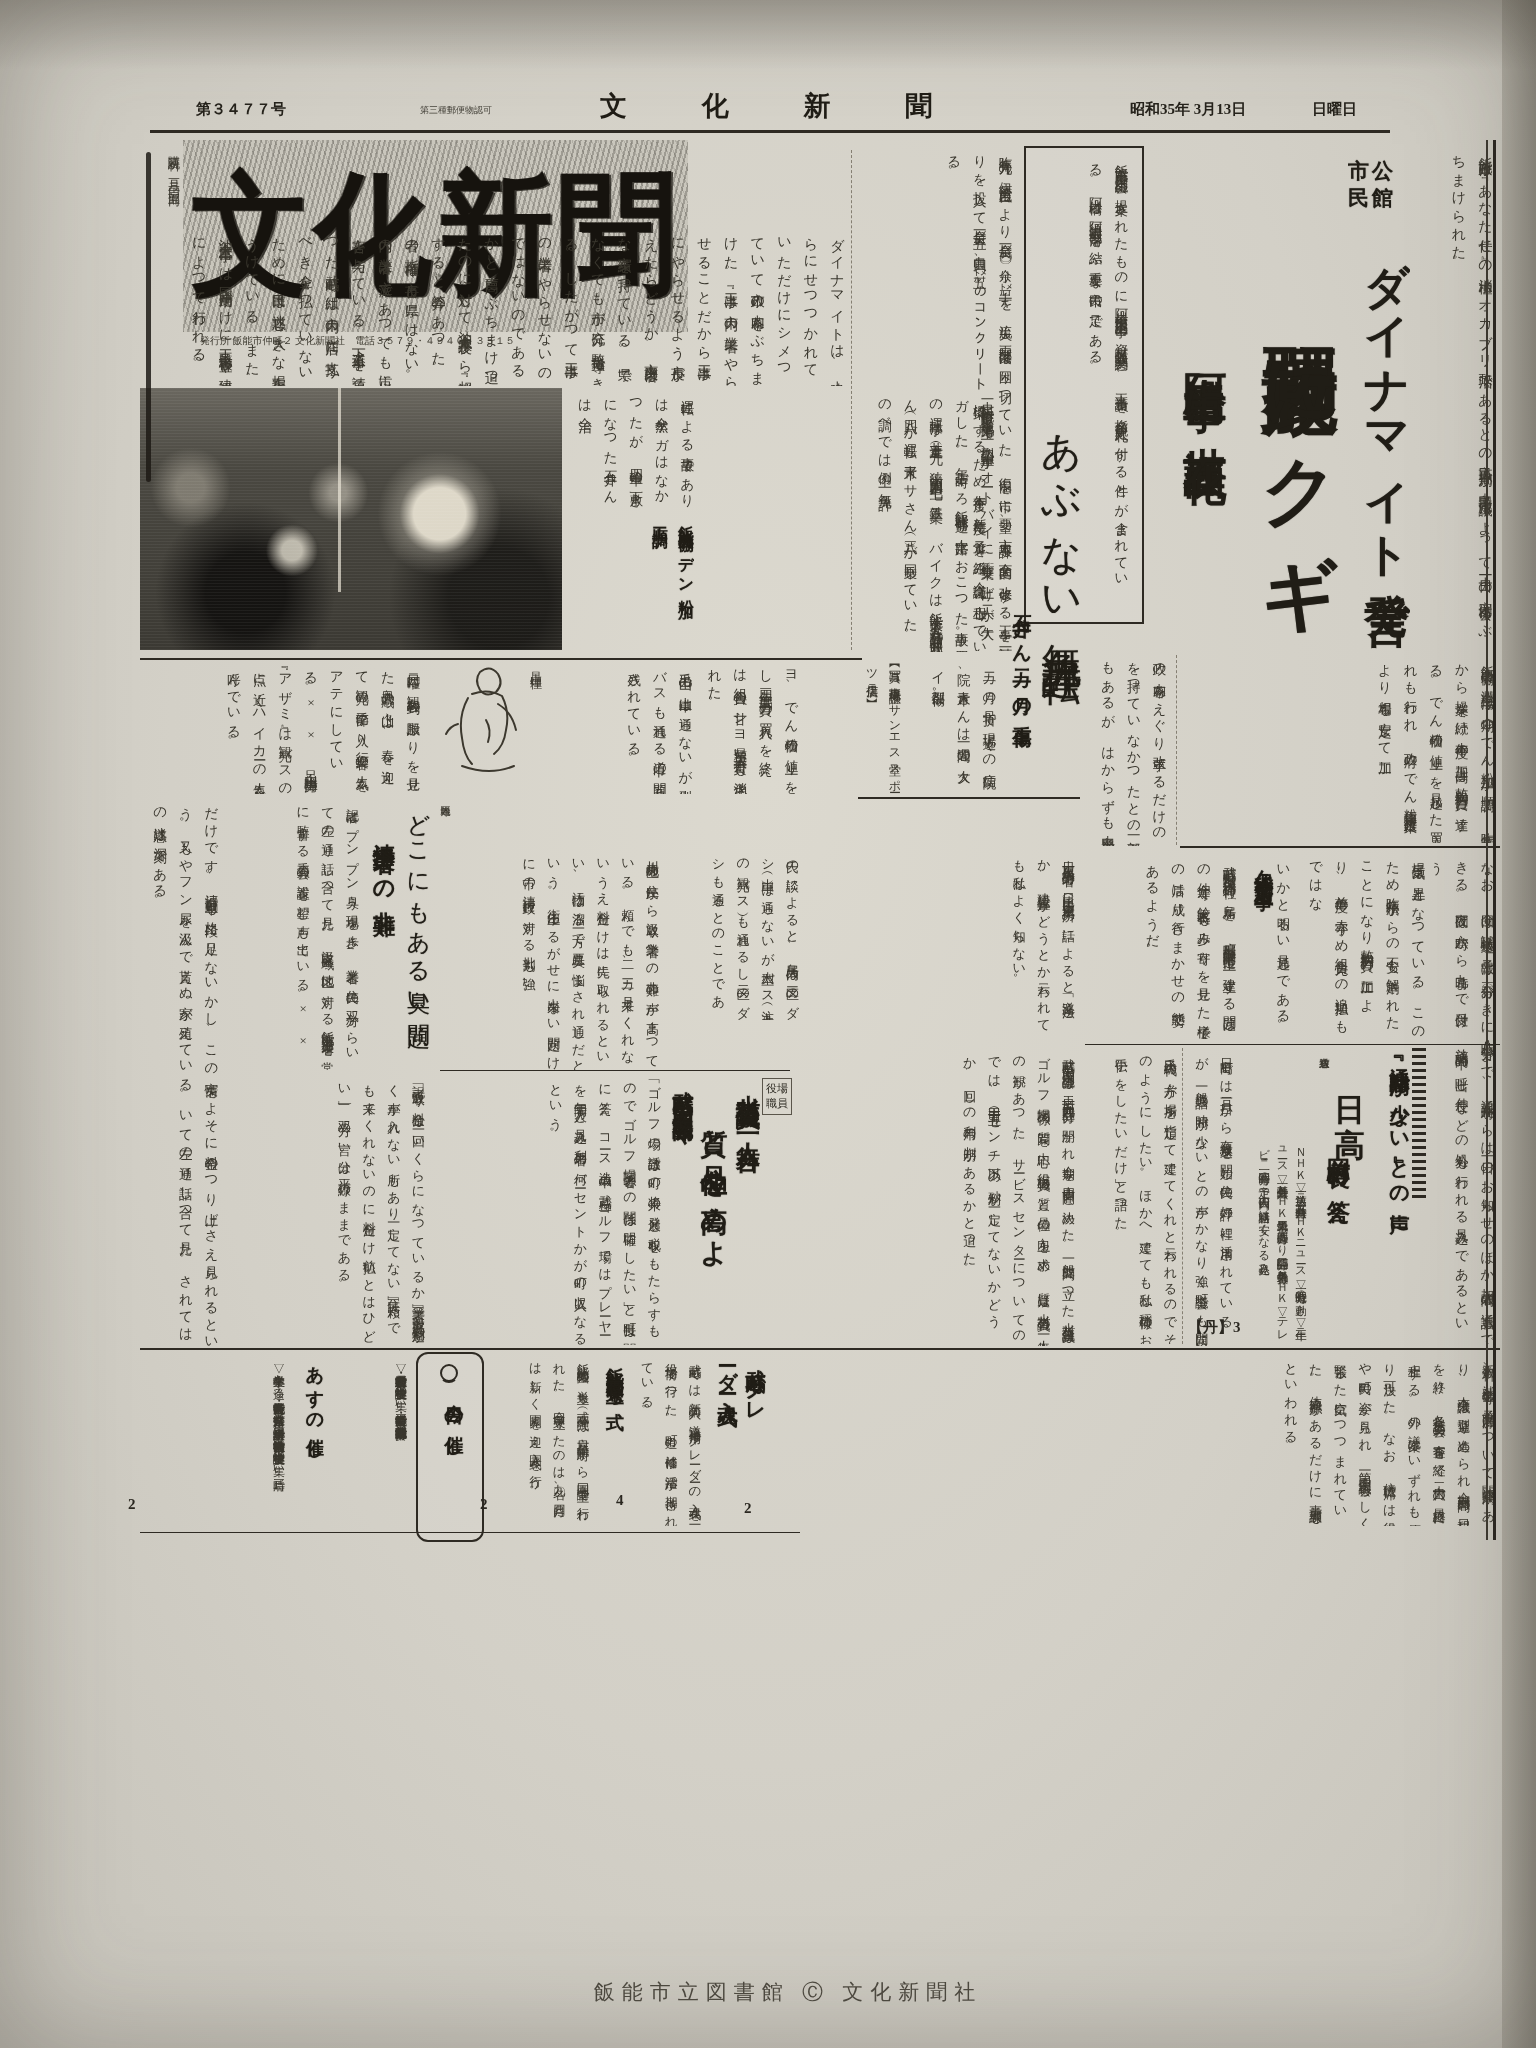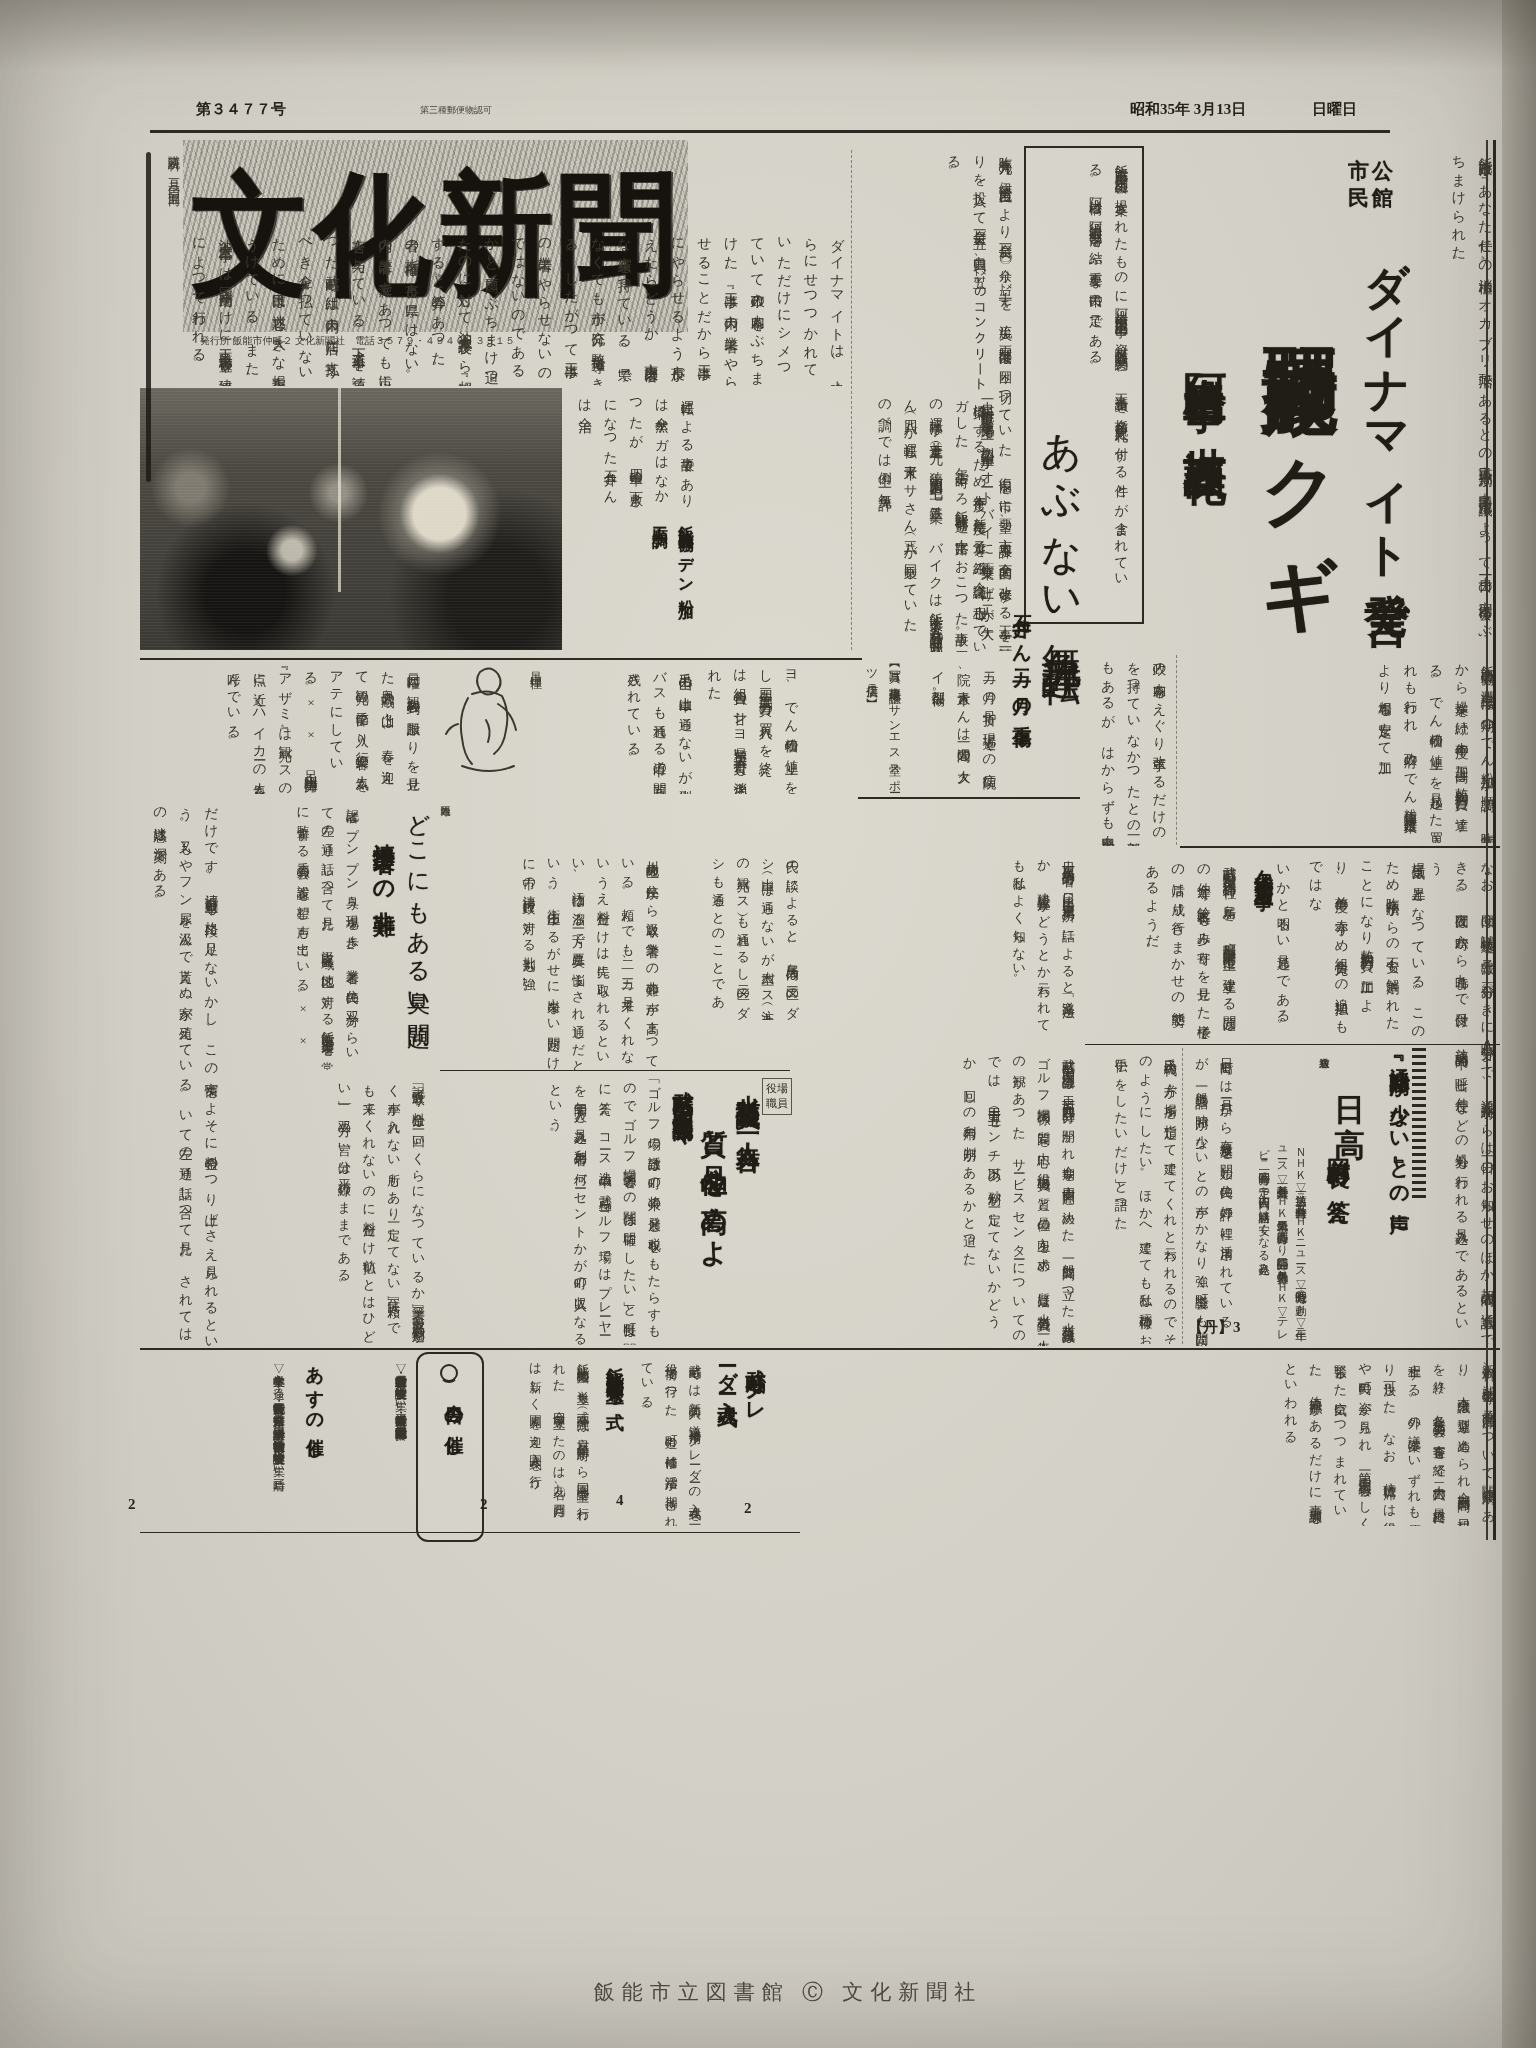--- a/index.html
+++ b/index.html
@@ -48,20 +48,21 @@
   .datebox .d3{font-size:10px;line-height:1.5;color:#35322a;}
   .sketch{position:absolute;left:428px;top:654px;width:120px;height:134px;}
 </style>
 </head>
 <body>
 
 <div id="page">
 
   <div class="hl" style="left:196px;top:100px;width:140px;font-size:15px;font-weight:bold;color:#25221b;">第３４７７号</div>
   <div class="hl" style="left:420px;top:104px;width:110px;font-size:9px;color:#45423a;">第三種郵便物認可</div>
+  <div class="hl" style="left:600px;top:88px;width:430px;font-size:27px;font-weight:bold;letter-spacing:34px;color:#1f1c15;white-space:nowrap;">文 化 新 聞</div>
   <div class="hl" style="left:1088px;top:100px;width:220px;font-size:15px;font-weight:bold;color:#25221b;margin-left:42px;">昭和35年 3月13日</div>
   <div class="hl" style="left:1312px;top:100px;width:70px;font-size:15px;font-weight:bold;color:#25221b;">日曜日</div>
   <div class="rule" style="left:150px;top:130px;width:1240px;height:3px;"></div>
 
   <div class="v" style="left:155px;top:146px;width:30px;height:212px;font-size:12px;">購読料一ヶ月一二〇円一部五円</div>
   <div class="logo-wrap">
     <span class="logo-text">文化新聞</span>
   </div>
   <div class="hl" style="left:200px;top:334px;width:490px;font-size:10px;color:#3c392f;white-space:nowrap;">発行所 飯能市仲町２ 文化新聞社　電話３５７９・４９４０・３５１５</div>
 

